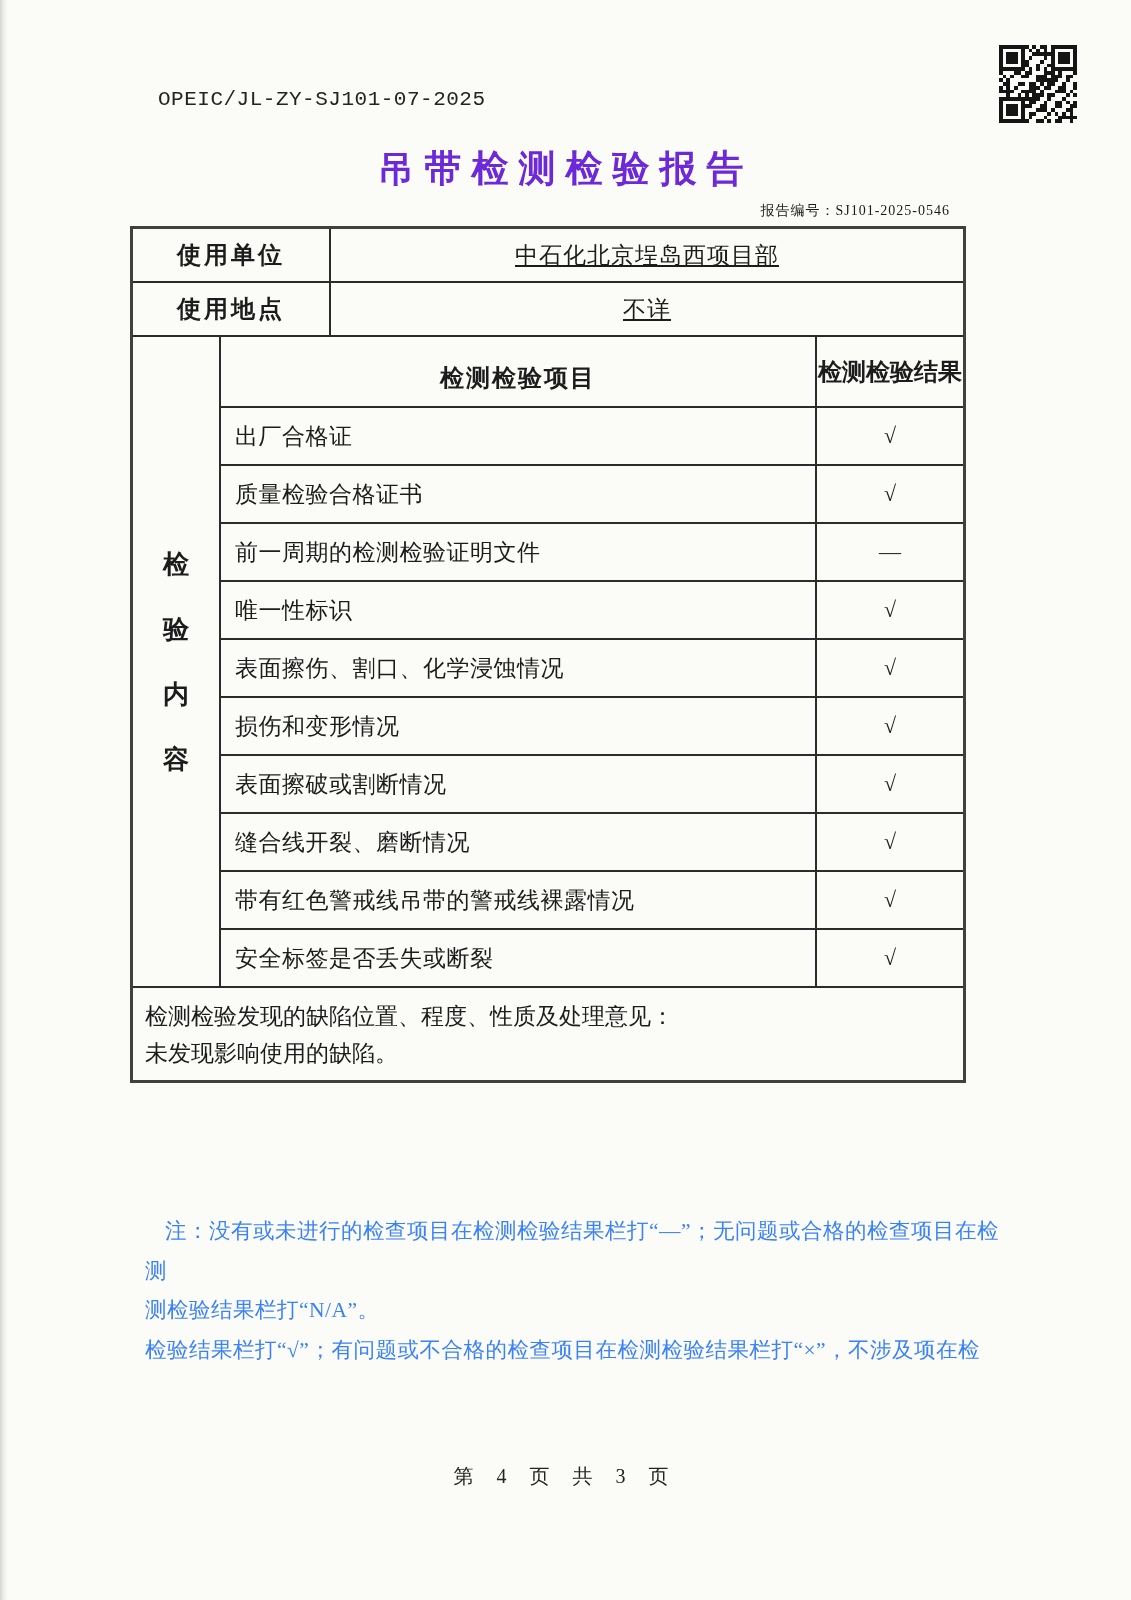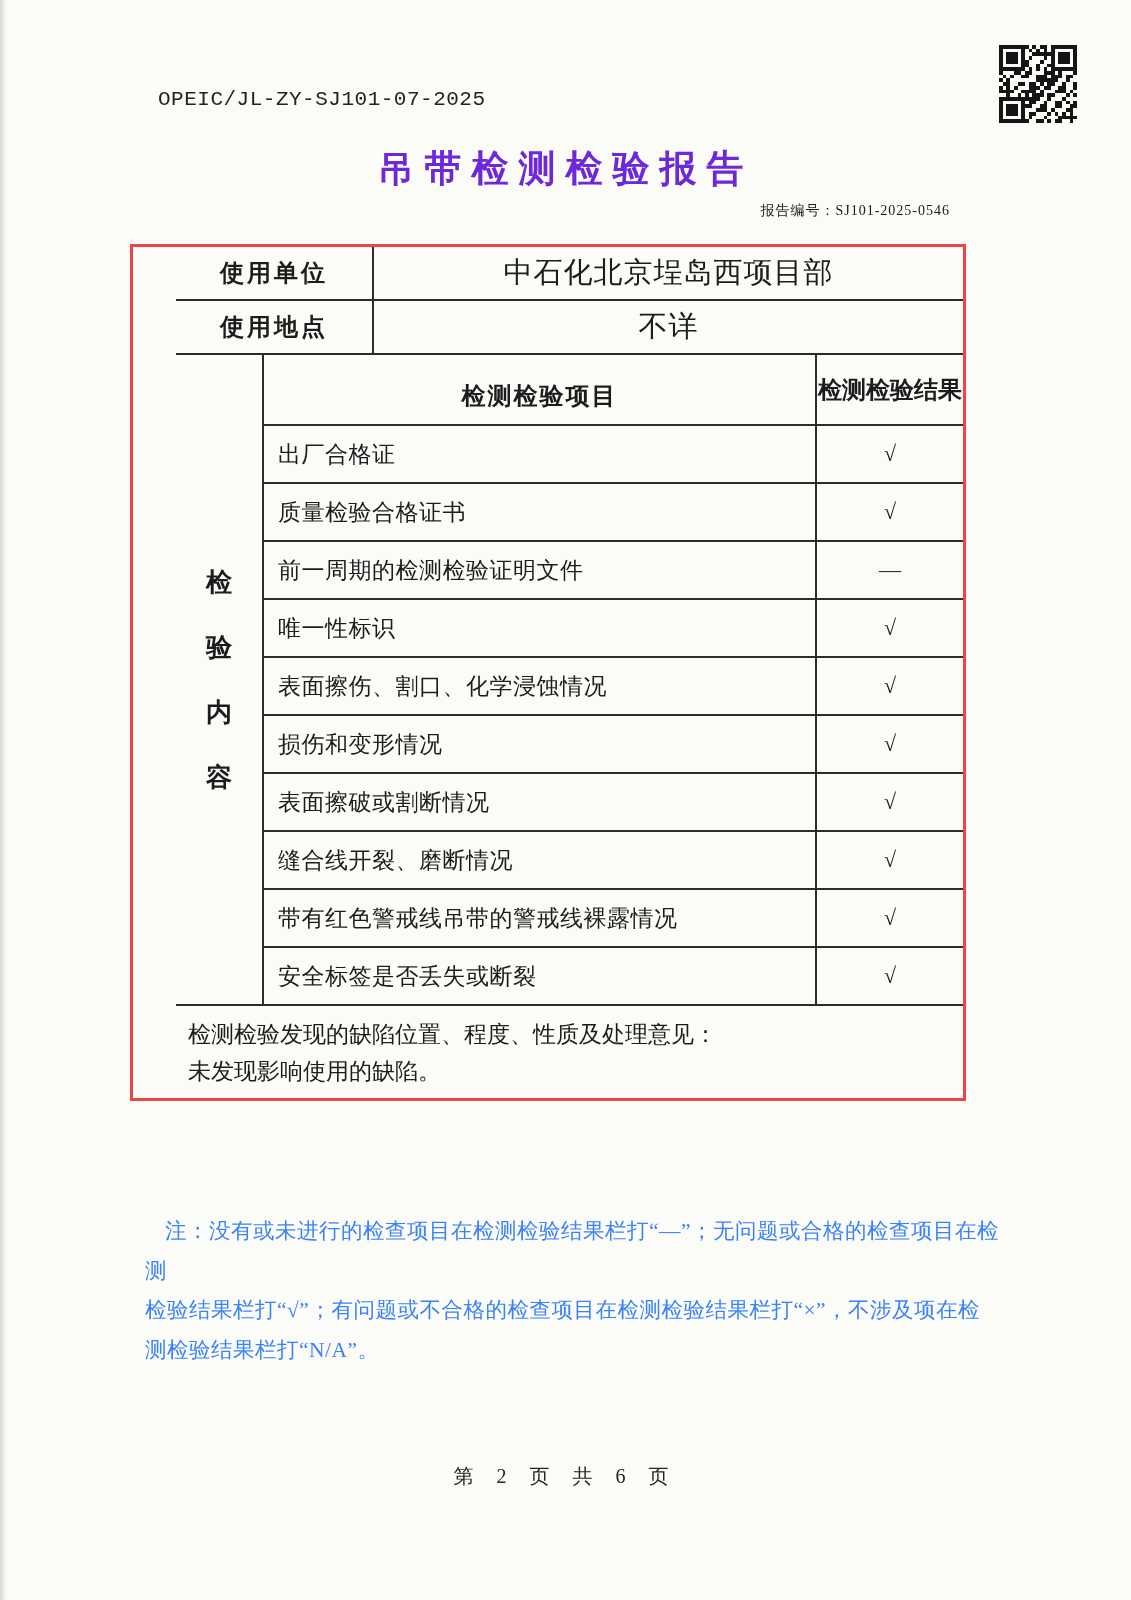--- a/index.html
+++ b/index.html
@@ -28,33 +28,32 @@
   .title {
     position:absolute; left:0; right:0; top:144px;
     text-align:center; font-size:37px; font-weight:600;
     letter-spacing:10px; color:#6d28d9;
   }
   .report-no {
     position:absolute; top:202px; right:181px;
     font-size:14px; color:#1a1a1a; letter-spacing:1px;
   }
   .table {
-    position:absolute; left:130px; top:244px; width:836px;
-    border:3px solid #ef4444;
-    padding-left:43px;
+    position:absolute; left:130px; top:226px; width:836px;
+    border:3px solid #404040;
   }
   .info-row { display:flex; height:54px; border-bottom:2px solid #2b2b2e; }
   .info-label {
     width:198px; border-right:2px solid #2b2b2e;
     display:flex; align-items:center; justify-content:center;
     font-size:24px; letter-spacing:3px; font-weight:600;
   }
   .info-value {
     flex:1; display:flex; align-items:center; justify-content:center;
-    font-size:29px; letter-spacing:1px;
+    font-size:23px; letter-spacing:1px;text-decoration:underline;
   }
   .section { display:flex; border-bottom:2px solid #2b2b2e; }
   .side-label {
     width:88px; border-right:2px solid #2b2b2e;
     display:flex; flex-direction:column; align-items:center; justify-content:center;
     gap:30px; font-size:26px; font-weight:600;
   }
   .srows { flex:1; display:flex; flex-direction:column; }
   .hrow { display:flex; height:69px; }
   .hitem {
@@ -417,18 +416,18 @@
     </div>
 
     <div class="remarks">
       <div>检测检验发现的缺陷位置、程度、性质及处理意见：</div>
       <div>未发现影响使用的缺陷。</div>
     </div>
   </div>
 
   <div class="note">
     <div class="l1">注：没有或未进行的检查项目在检测检验结果栏打“—”；无问题或合格的检查项目在检测</div>
+    <div>测检验结果栏打“N/A”。</div>
     <div>检验结果栏打“√”；有问题或不合格的检查项目在检测检验结果栏打“×”，不涉及项在检</div>
-    <div>测检验结果栏打“N/A”。</div>
   </div>
 
-  <div class="footer">第 2 页 共 6 页</div>
+  <div class="footer">第 4 页 共 3 页</div>
 </div>
 
 </body></html>

